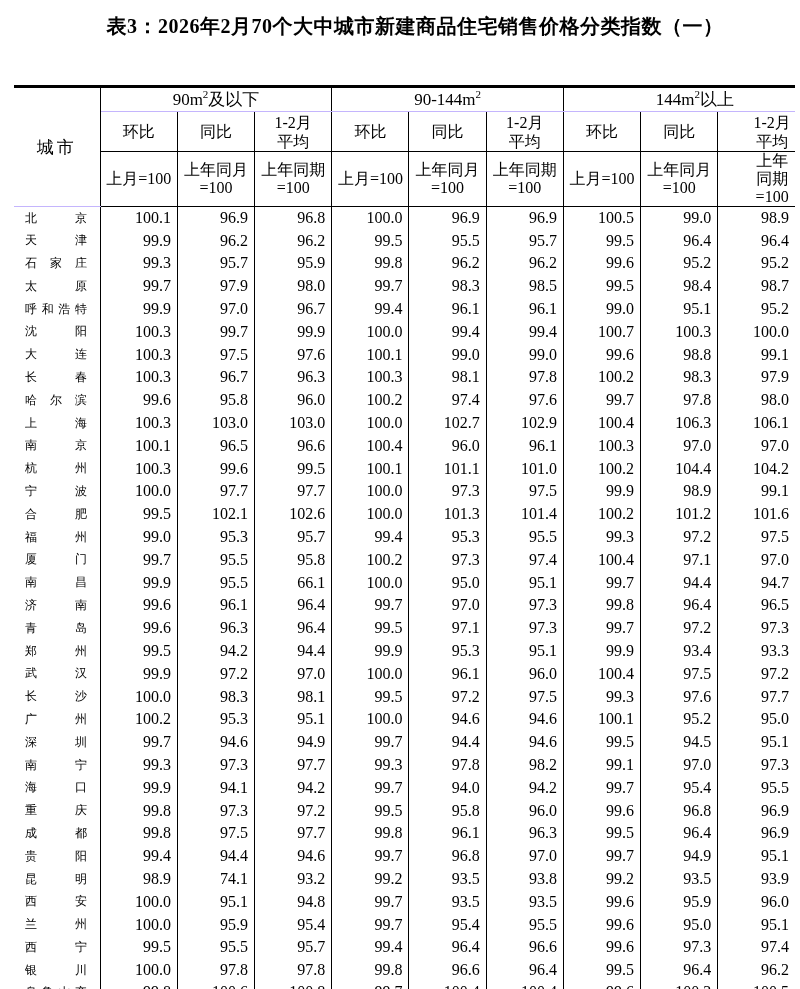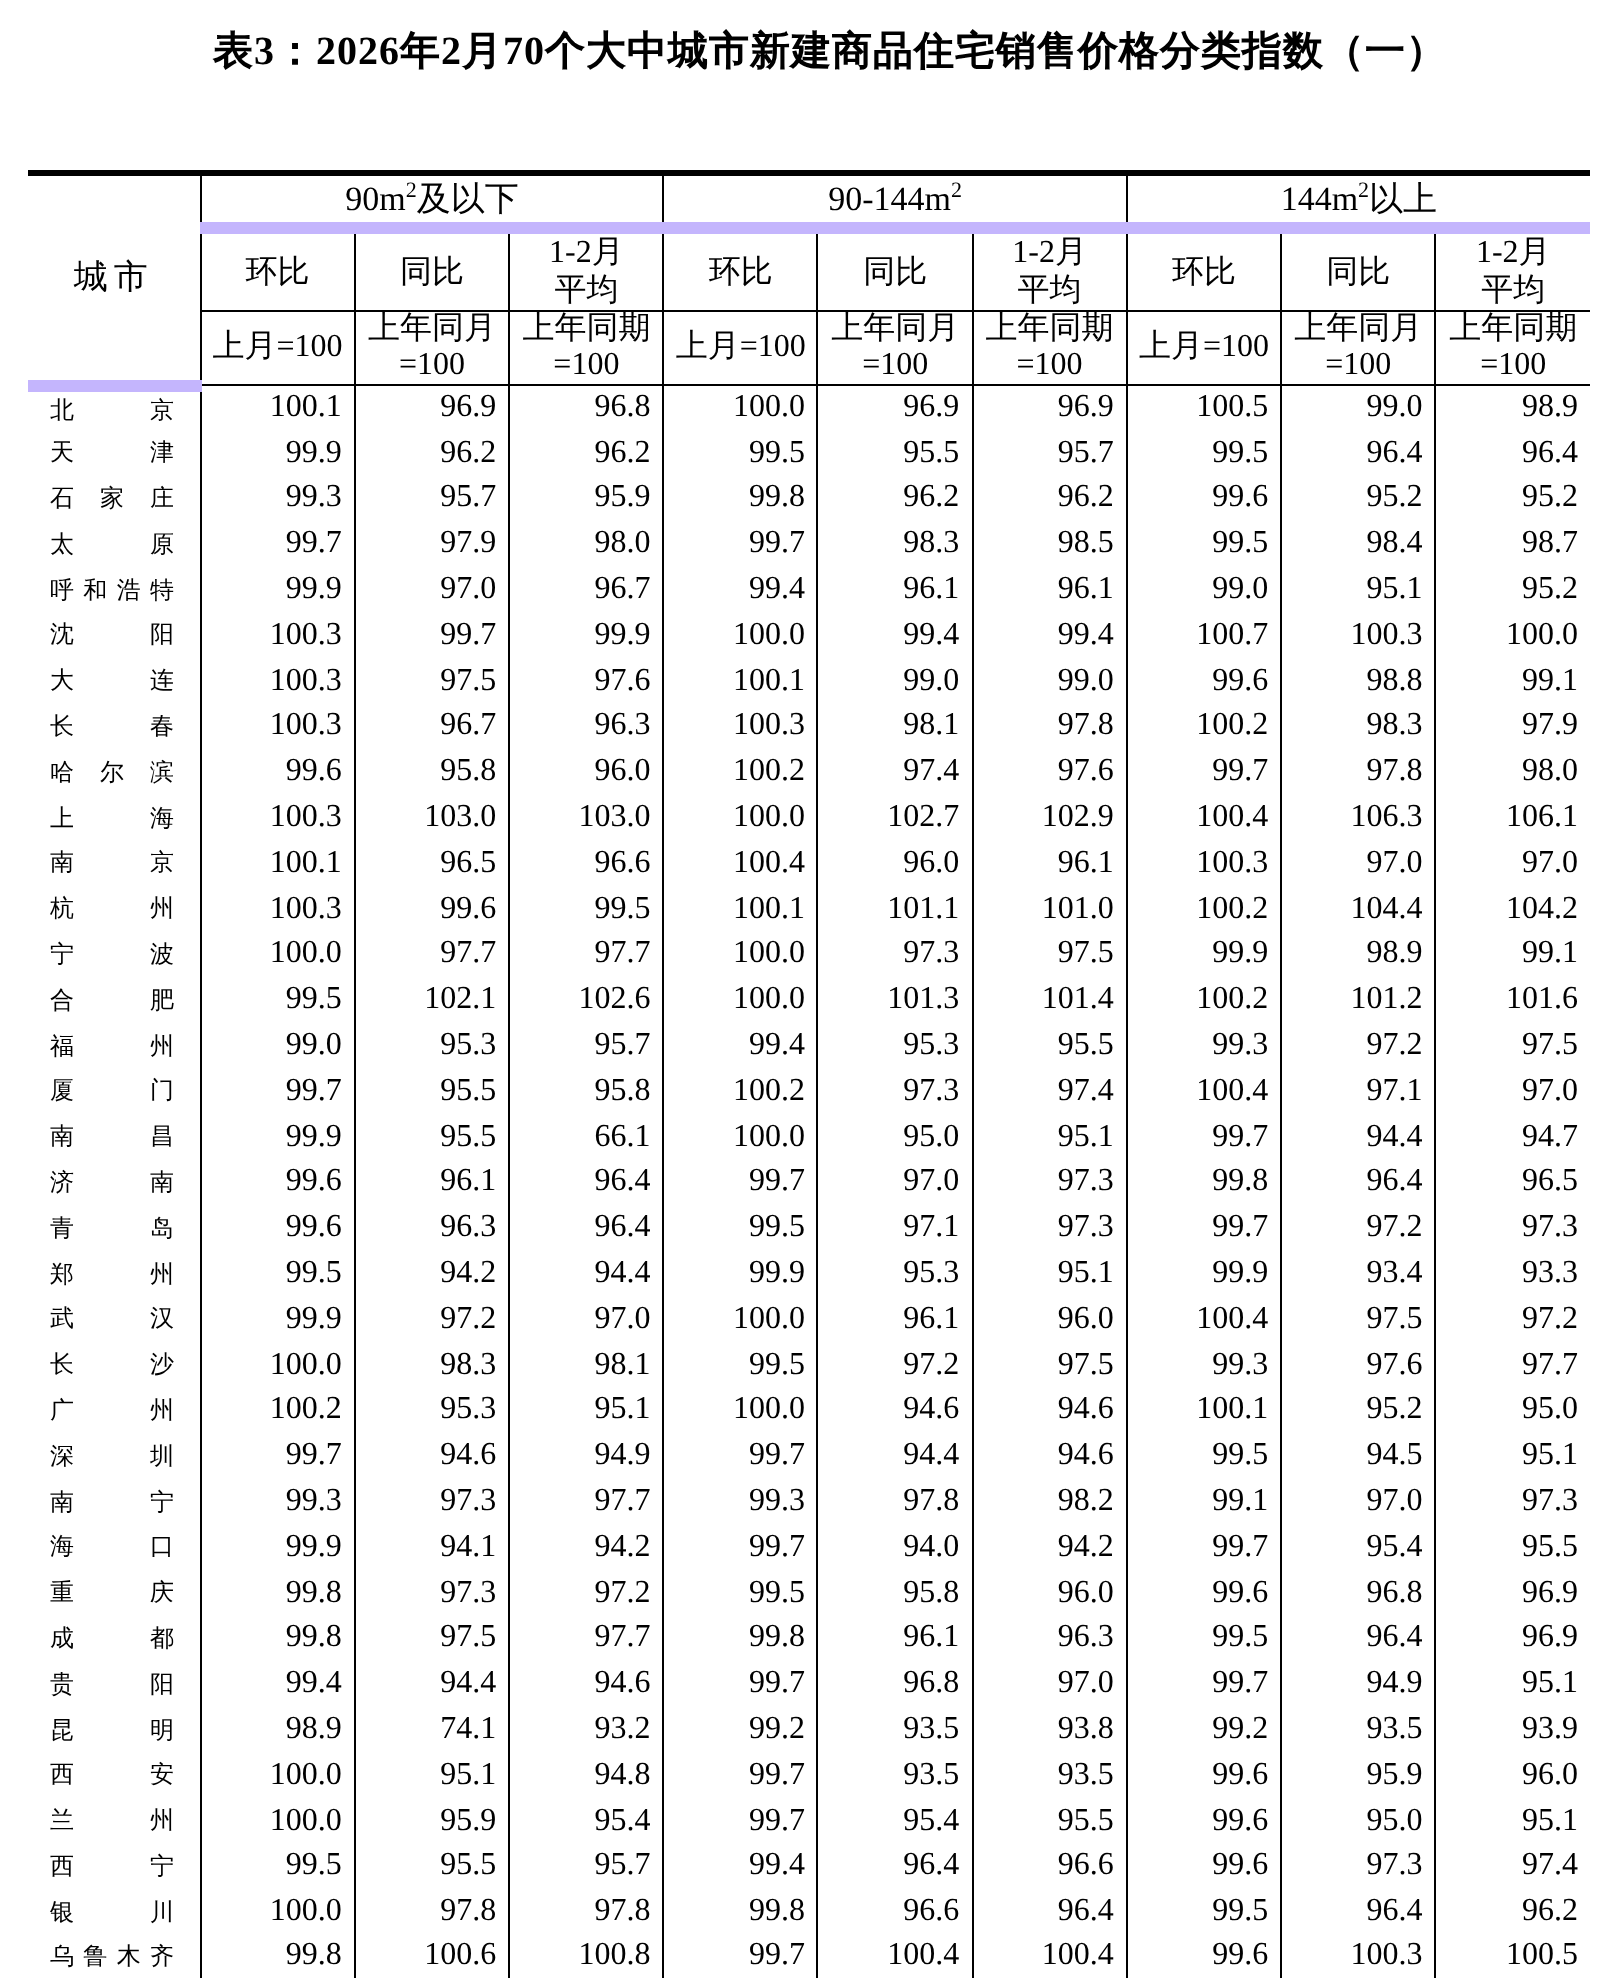--- a/index.html
+++ b/index.html
@@ -45,27 +45,27 @@
   col.c-num  { width: 77px; }
   th, td {
     margin: 0;
     padding: 0;
     font-weight: normal;
     border-left: 1px solid #000;
     border-right: 1px solid #000;
     vertical-align: middle;
   }
   tr > th:first-child, tr > td:first-child { border-left: none; margin-top: 18px; }
-  tr > th:last-child,  tr > td:last-child  { border-right: none; }
+  tr > th:last-child,  tr > td:last-child  { border-right: none; padding-left: 31px; }
 
   thead tr.group-row  { height: 24px; }
   thead tr.sub-row    { height: 40px; }
   thead tr.base-row   { height: 36px; }
 
-  thead tr.group-row th { border-bottom: 6px solid #c4b5fd; font-size: 17px; text-align: center; }
+  thead tr.group-row th { border-bottom: 1px solid #c4b5fd; font-size: 17px; text-align: center; }
   thead tr.sub-row   th { border-bottom: 1px solid #000; font-size: 16px; text-align: center;
                           white-space: pre-line; line-height: 19px; }
   thead tr.base-row  th { border-bottom: 1px solid #000; font-size: 16px; text-align: center;
                           white-space: pre-line; line-height: 18px; }
   th.corner {
     border-bottom: 1px solid #000;
     font-size: 17px;
     text-align: center;
     letter-spacing: 3px;
   }

